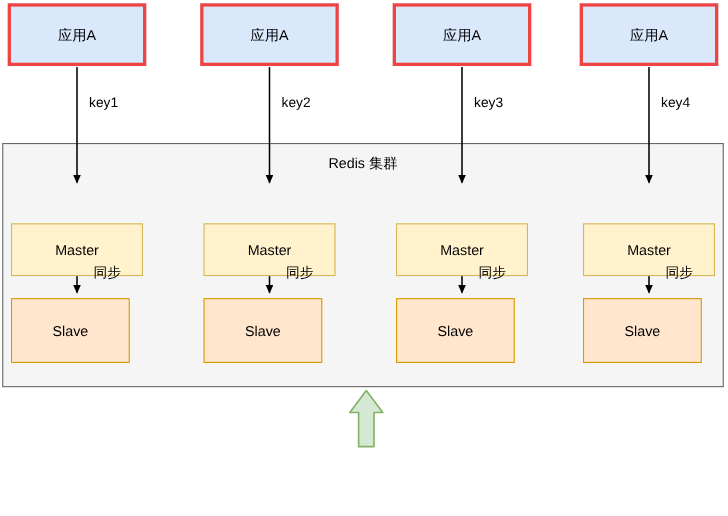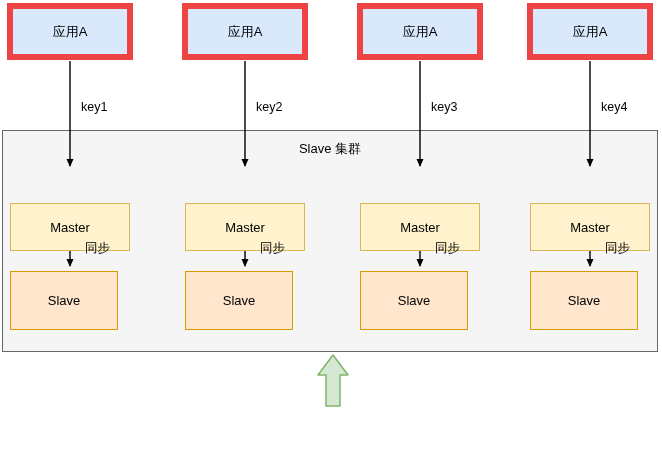--- a/index.html
+++ b/index.html
@@ -36,21 +36,21 @@
     top: 9px;
     text-align: center;
     font-size: 13px;
     color: #000000;
   }
   
   .app {
     top: 3px;
     width: 126px; height: 57px;
     background: #dae8fc;
-    border: 6px solid #ef4444;
+    border: 3px solid #ef4444;
   }
   .app.c0 { left: 7px; }
   .app.c1 { left: 182px; }
   .app.c2 { left: 357px; }
   .app.c3 { left: 527px; }
   
   .master {
     top: 171px;
     width: 120px; height: 48px;
     background: #fff2cc;
@@ -72,21 +72,21 @@
   .slave.c1 { left: 185px; }
   .slave.c2 { left: 360px; }
   .slave.c3 { left: 530px; }
   
   .edge-label {
     position: absolute;
     font-size: 12.5px;
     white-space: nowrap;
     color: #000000;
   }
-  .key-label { top: 100px; }
+  .key-label { top: 86px; }
   .key-label.c0 { left: 81px; }
   .key-label.c1 { left: 256px; }
   .key-label.c2 { left: 431px; }
   .key-label.c3 { left: 601px; }
   .sync-label { top: 240px; }
   .sync-label.c0 { left: 85px; }
   .sync-label.c1 { left: 260px; }
   .sync-label.c2 { left: 435px; }
   .sync-label.c3 { left: 605px; }
   
@@ -109,21 +109,21 @@
     width: 662px; height: 469px;
     pointer-events: none;
   }
 </style>
 </head>
 <body>
 
 <div class="stage">
 
   <div class="cluster">
-    <div class="cluster-label">Slave 集群</div>
+    <div class="cluster-label">Redis 集群</div>
   </div>
 
   <svg class="overlay" viewBox="0 0 662 469" xmlns="http://www.w3.org/2000/svg">
     <defs>
       <marker id="ah" markerUnits="userSpaceOnUse" markerWidth="10" markerHeight="8" refX="7" refY="3.5" orient="auto">
         <path d="M0,0 L8,3.5 L0,7 Z" fill="#000000"></path>
       </marker>
     </defs>
 
     <line x1="70" y1="61" x2="70" y2="166" stroke="#000000" stroke-width="1.4" marker-end="url(#ah)"></line>

